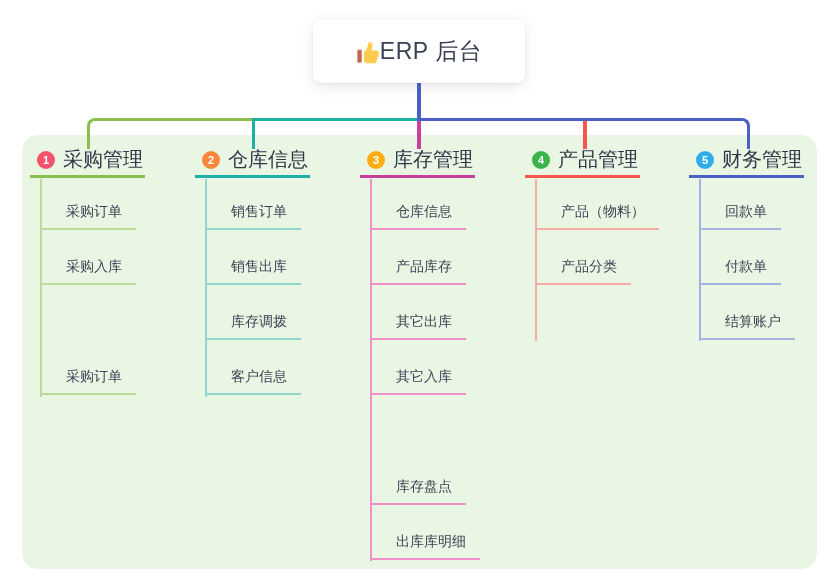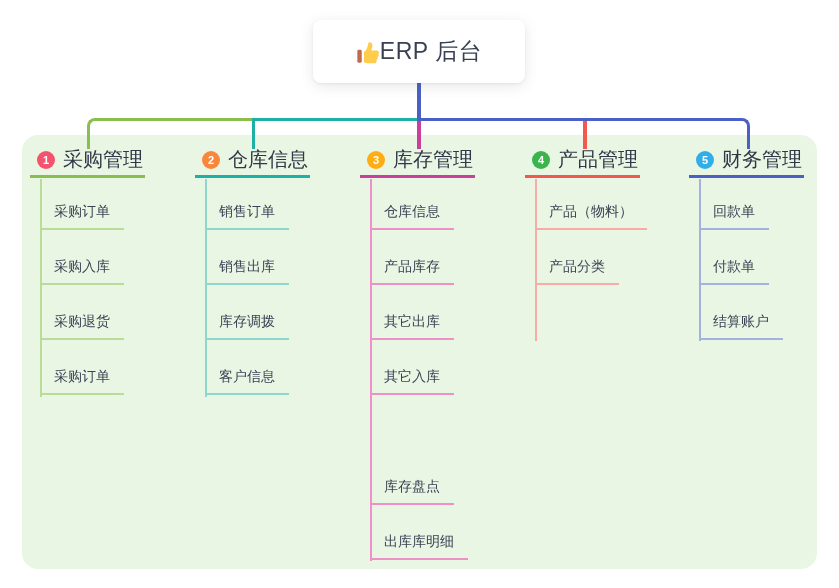--- a/index.html
+++ b/index.html
@@ -37,21 +37,21 @@
   }
   .badge{
     flex:0 0 18px;width:18px;height:18px;border-radius:50%;background:var(--cb);
     color:#fff;font-size:11px;font-weight:700;line-height:18px;text-align:center;
   }
   .ttext{font-size:20px;line-height:21px;font-weight:500;color:#303747;white-space:nowrap;}
   .vline{position:absolute;left:10px;top:32px;width:2px;background:var(--cl);}
   .item{
     position:absolute;left:10px;white-space:nowrap;cursor:pointer;
     font-size:14px;line-height:18px;color:#3c4254;
-    padding:0 14px 8px 14px;border-bottom:2px solid var(--cl);
+    padding:0 14px 8px 26px;border-bottom:2px solid var(--cl);
   }
   .i1{top:55px}.i2{top:110px}.i3{top:165px}.i4{top:220px}
   .i5{top:275px}.i6{top:330px}.i7{top:385px}
 </style>
 </head>
 <body>
 
 <div class="canvas">
 
   <div class="panel" style="background: rgb(233, 246, 228);"></div>
@@ -74,21 +74,20 @@
   </div>
 
   <div class="branch" style="left: 30px; --c: #8BBF4D; --cl: #B9DC9B; --cb: #F4536E;">
     <div class="trow">
       <span class="badge">1</span>
       <span class="ttext">采购管理</span>
     </div>
     <div class="vline" style="height:218px;"></div>
     <div class="item i1">采购订单</div>
     <div class="item i2">采购入库</div>
-    <div class="item i3">采购退货</div>
     <div class="item i4">采购订单</div>
   </div>
 
   <div class="branch" style="left: 195px; --c: #1DB1A5; --cl: #90D6CE; --cb: #F8873C;">
     <div class="trow">
       <span class="badge">2</span>
       <span class="ttext">仓库信息</span>
     </div>
     <div class="vline" style="height:218px;"></div>
     <div class="item i1">销售订单</div>

